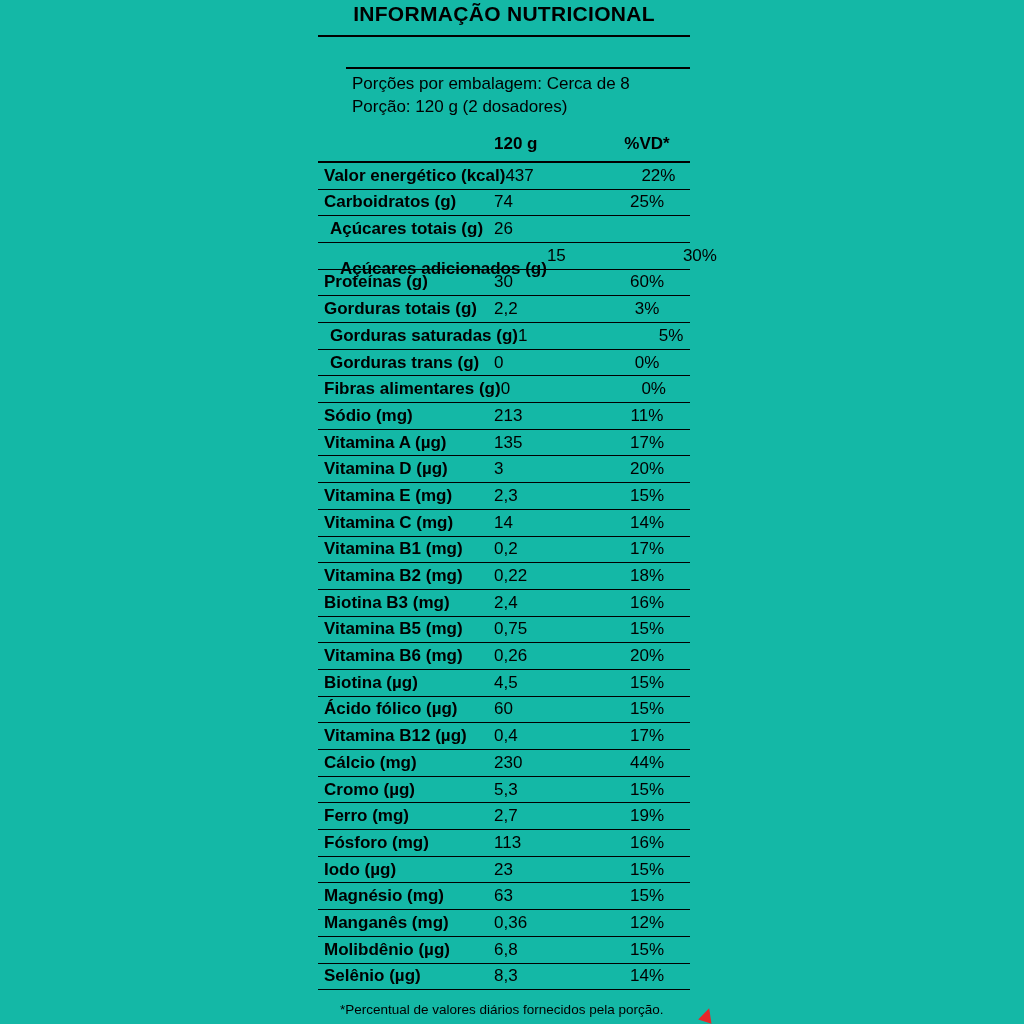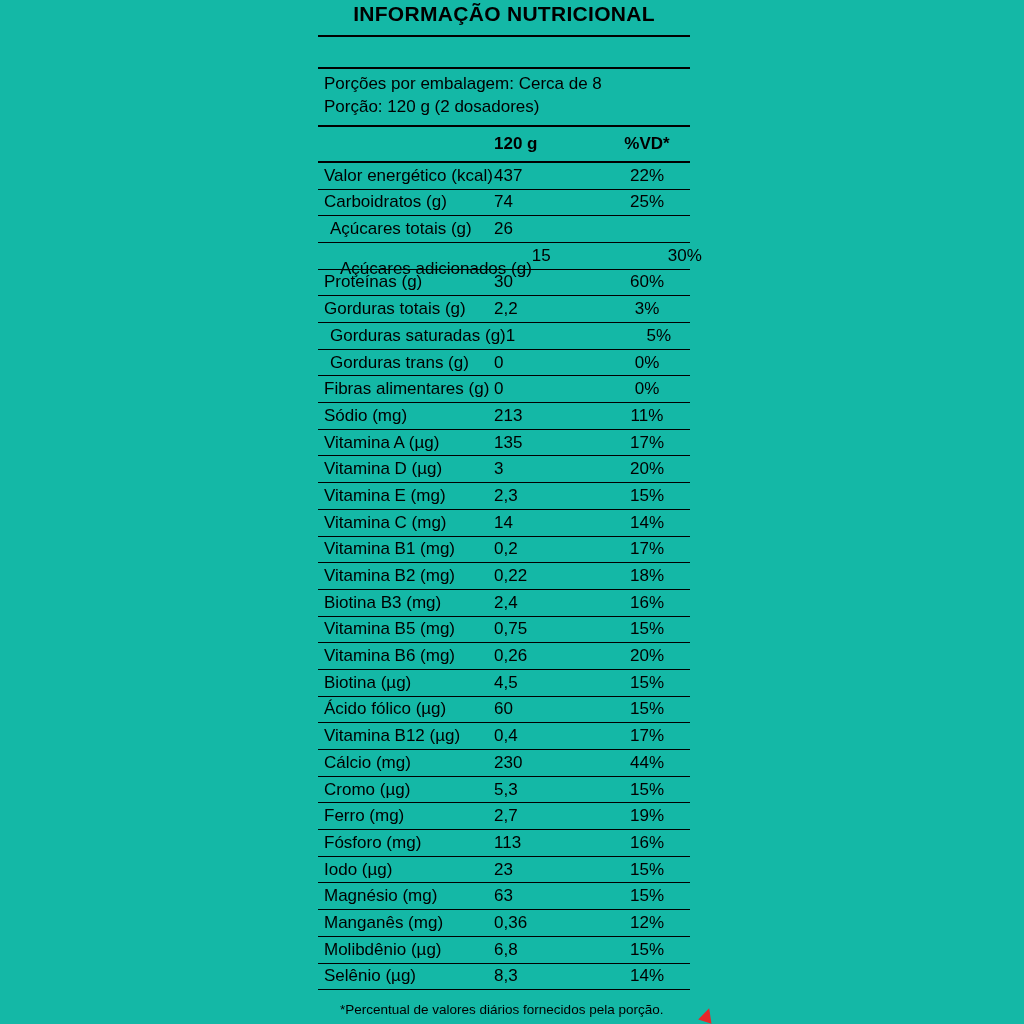--- a/index.html
+++ b/index.html
@@ -28,34 +28,35 @@
     text-align: center;
     letter-spacing: 0.3px;
     padding-bottom: 9px;
     border-bottom: 2px solid #000;
   }
   .spacer-after-title {
     height: 30px;
   }
   .serving-block {
     border-top: 2px solid #000;
-    border-bottom: 2px solid #000000;
+    border-bottom: 2px solid #14b8a6;
     padding: 4px 4px 6px 6px;
     font-size: 17px;
     line-height: 1.35;
+    margin-left: 28px;
   }
   .table-header {
     display: flex;
     align-items: center;
     font-weight: bold;
     font-size: 17px;
     height: 34px;
     border-bottom: 2px solid #000;
   }
-  .col-label { flex: 1 1 auto; padding-left: 6px; }
+  .col-label { flex: 1 1 auto; padding-left: 6px; font-weight: bold; }
   .col-value { flex: 0 0 110px; text-align: left; }
   .col-dv   { flex: 0 0 86px;  text-align: center; }
   .nt-row {
     display: flex;
     align-items: center;
     font-size: 17px;
     height: 25.7px;
     border-bottom: 1.5px solid #000;
   }
   .nt-row .col-label { white-space: nowrap; }

